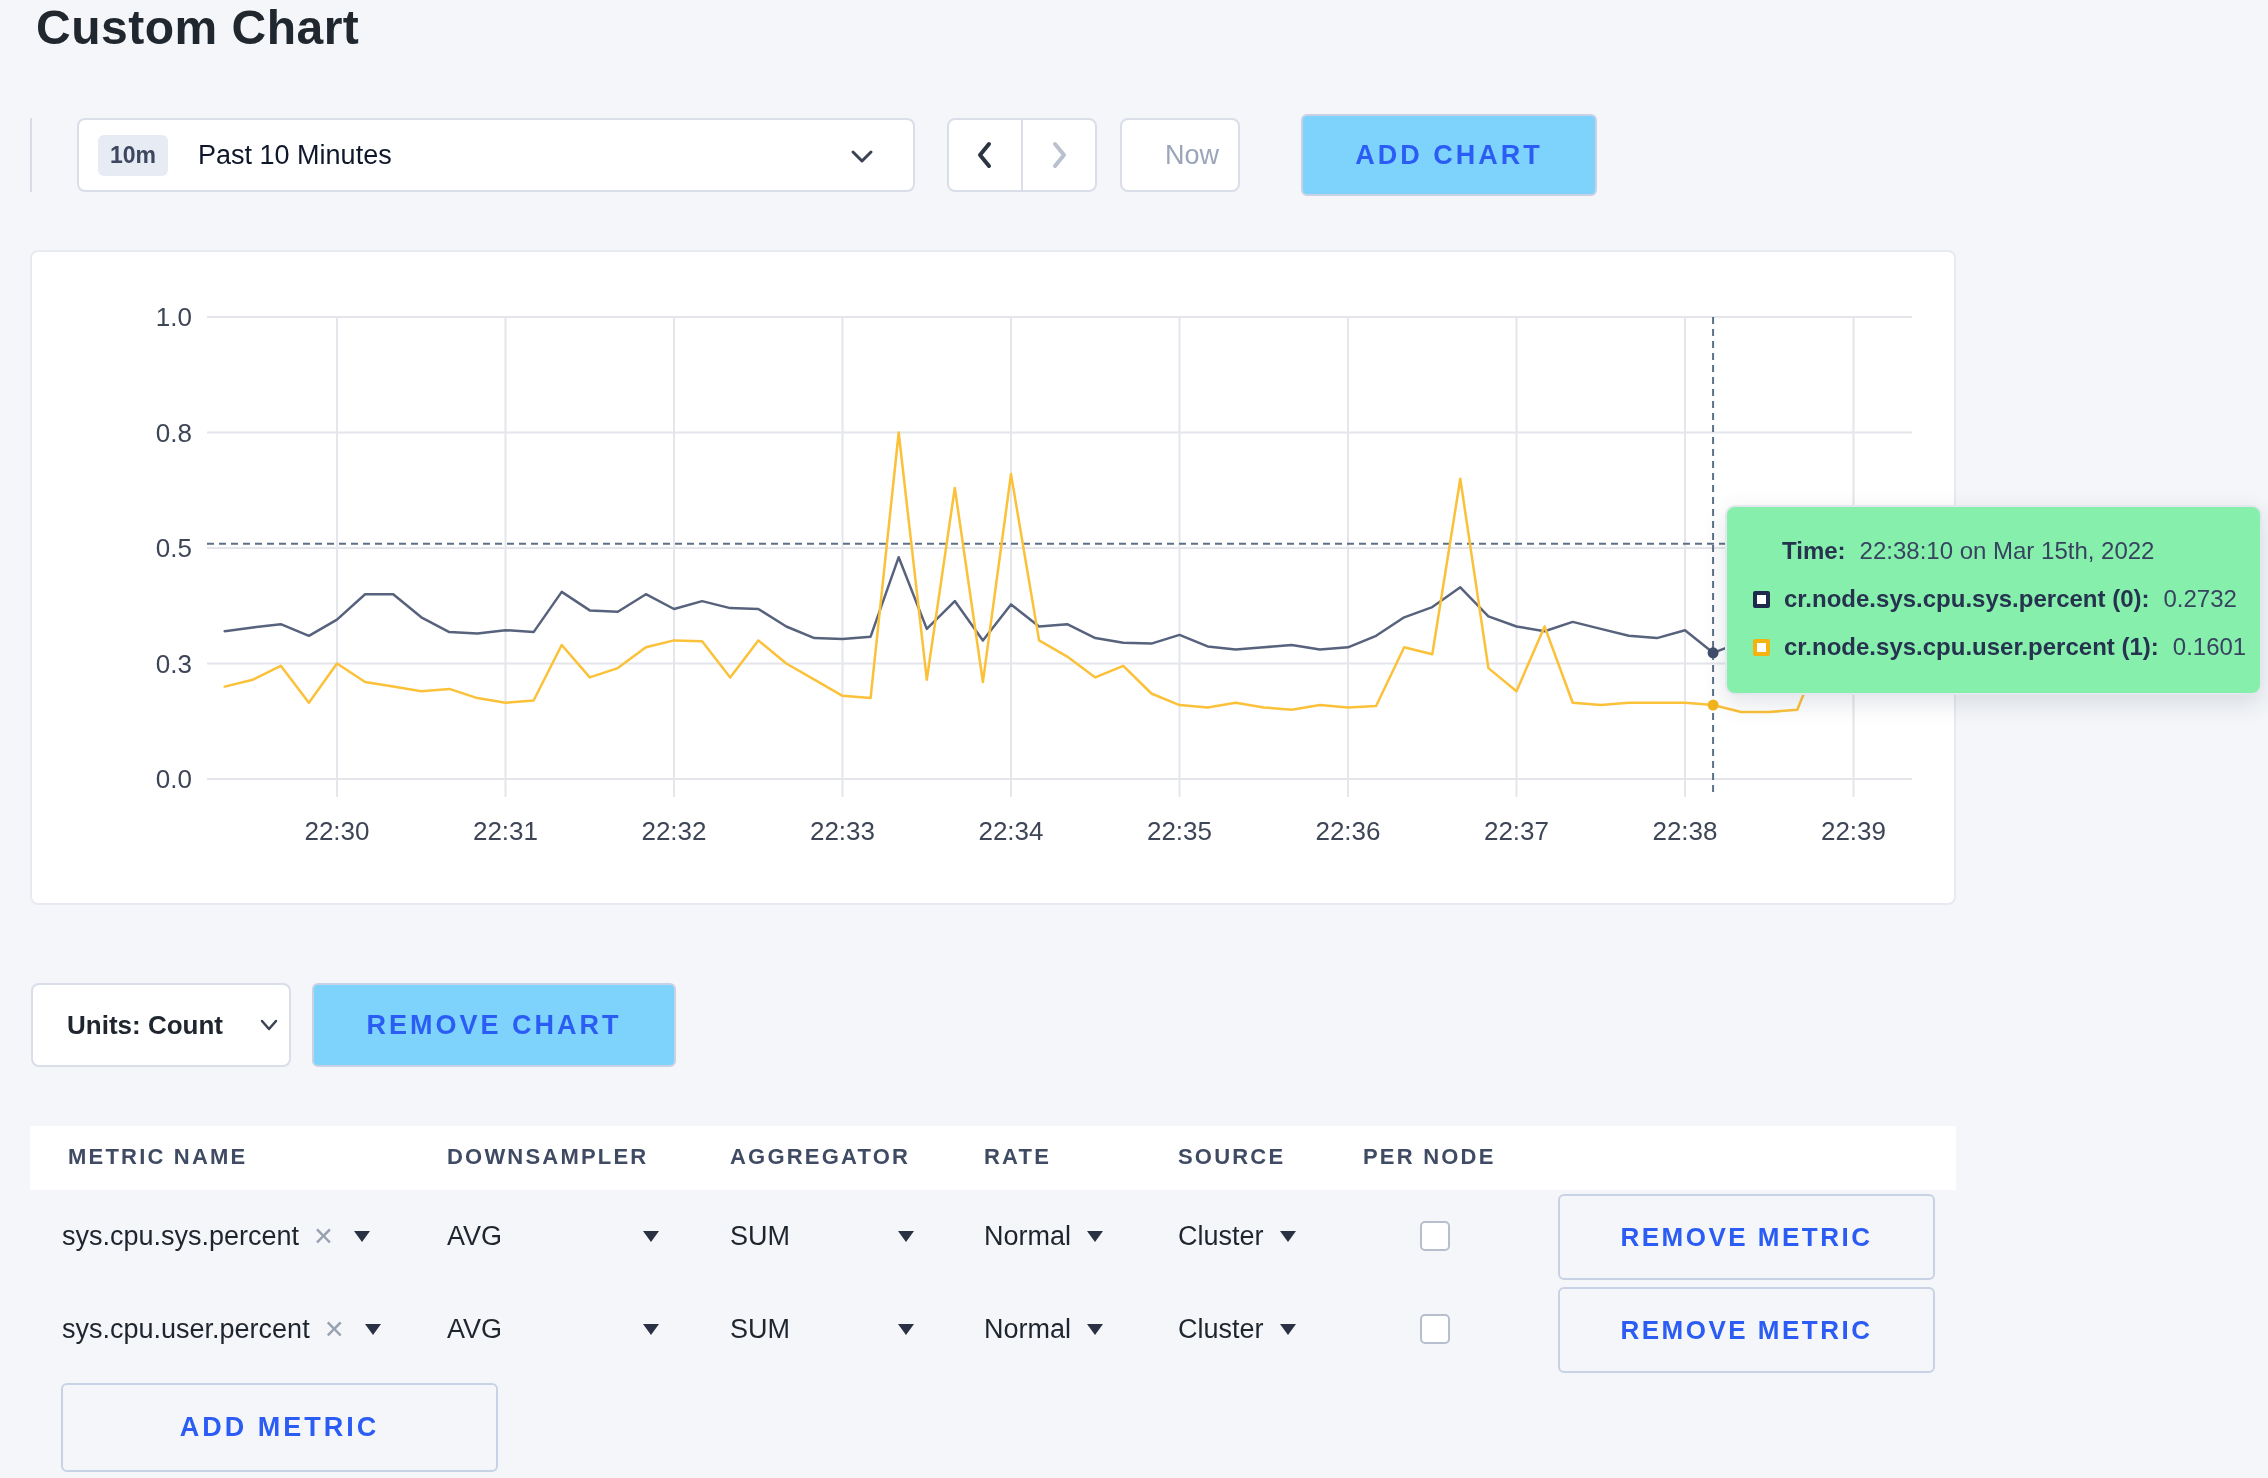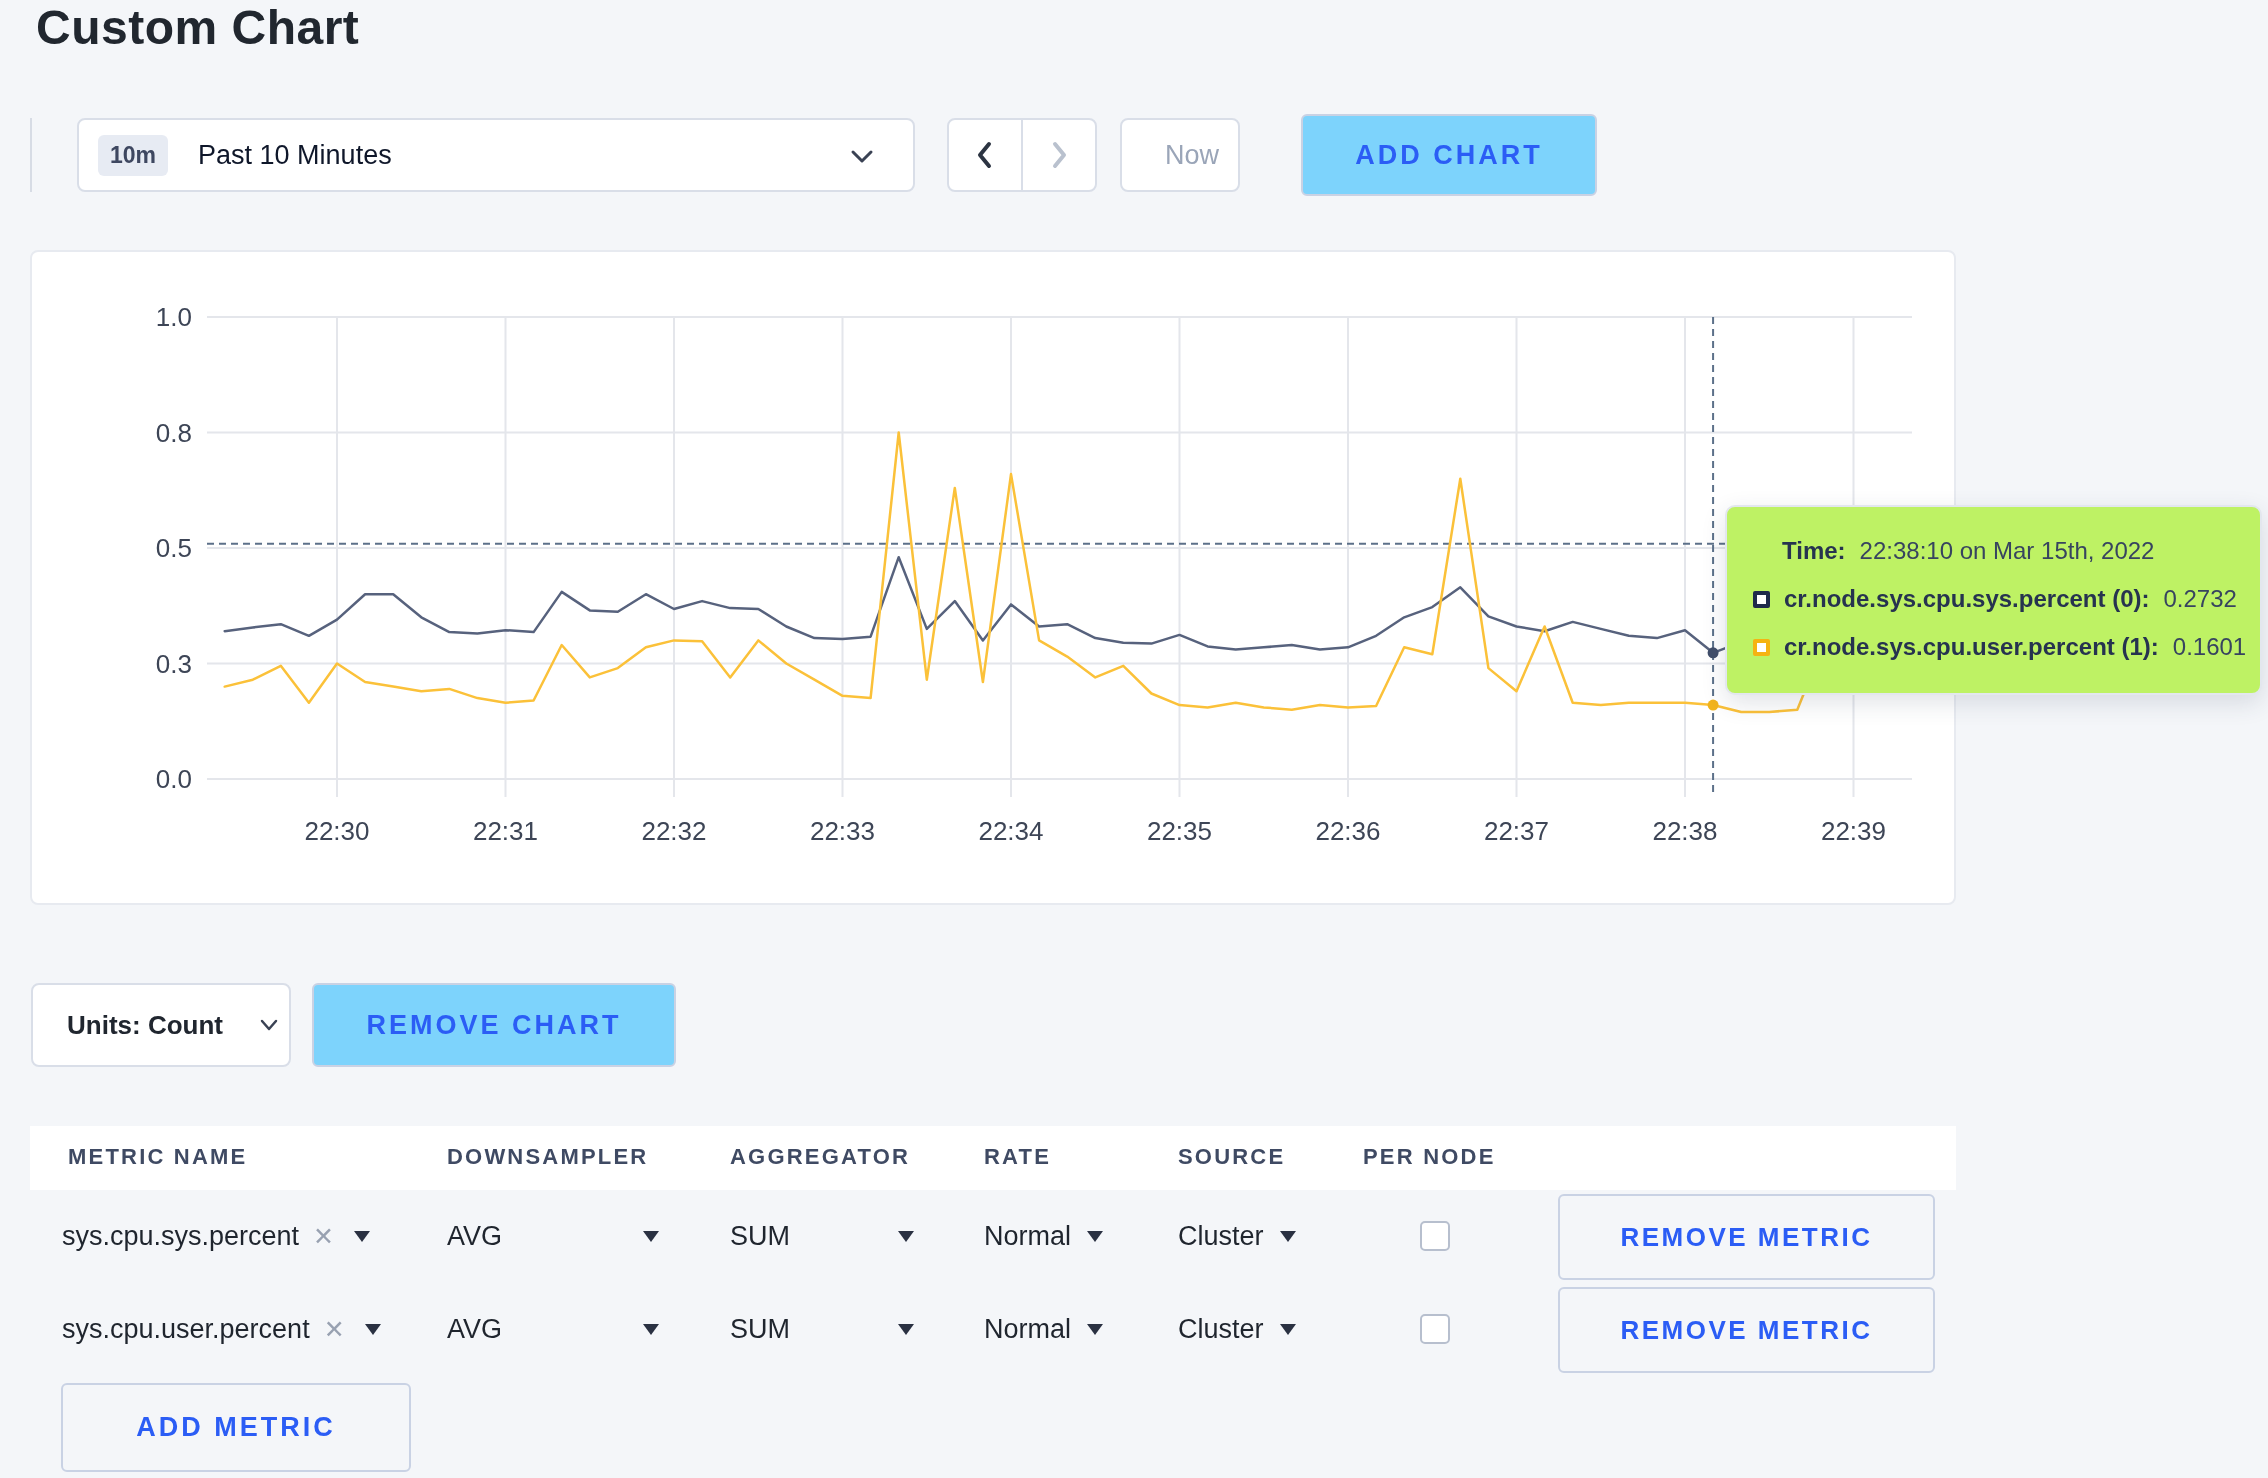--- a/index.html
+++ b/index.html
@@ -22,21 +22,21 @@
   .now-btn{left:1120px;top:118px;width:120px;height:74px;font-size:27px;color:#9aa5b8;}
   .blue-btn{position:absolute;box-sizing:border-box;background:#7dd3fc;border:2px solid #c9d2e4;border-radius:6px;color:#2b5df5;font-weight:600;font-family:"Liberation Sans",sans-serif;letter-spacing:3px;cursor:pointer;}
   .addchart-btn{left:1301px;top:114px;width:296px;height:82px;font-size:27px;}
 
   
   .chart-card{position:absolute;left:30px;top:250px;width:1926px;height:655px;background:#fff;border:2px solid #e7eaf0;border-radius:8px;box-sizing:border-box;}
   .chart-card svg{position:absolute;left:0;top:0;}
   svg text{font-family:"Liberation Sans",sans-serif;}
 
   
-  .tooltip{position:absolute;left:1725px;top:505px;width:537px;height:190px;background:#bef264;border:2px solid #e3e7ee;border-radius:10px;box-sizing:border-box;box-shadow:0 8px 24px rgba(44,56,88,.14);padding:20px 0 0 26px;z-index:10;}
+  .tooltip{position:absolute;left:1725px;top:505px;width:537px;height:190px;background:#86efac;border:2px solid #e3e7ee;border-radius:10px;box-sizing:border-box;box-shadow:0 8px 24px rgba(44,56,88,.14);padding:20px 0 0 26px;z-index:10;}
   .t-row{display:flex;align-items:center;height:48px;font-size:24px;color:#37445f;}
   .t-row.time{padding-left:29px;}
   .t-lab{font-weight:700;color:#26334f;}
   .t-val{margin-left:14px;}
   .swatch{width:17px;height:17px;border-radius:2px;background:#fff;border:4px solid #1e2a4b;box-sizing:border-box;margin-right:14px;flex:none;}
 
   
   .units-btn{left:31px;top:983px;width:260px;height:84px;font-size:26px;font-weight:700;color:#20262f;display:flex;align-items:center;justify-content:center;gap:36px;}
   .removechart-btn{left:312px;top:983px;width:364px;height:84px;font-size:27px;}
 
@@ -51,21 +51,21 @@
   .c-ds{left:417px;width:212px;justify-content:space-between;}
   .c-ag{left:700px;width:184px;justify-content:space-between;}
   .c-rate{left:954px;}
   .c-src{left:1148px;}
   .x-icon{color:#98a1b1;font-size:25px;margin-left:14px;cursor:pointer;}
   .caret{width:0;height:0;border-left:8px solid transparent;border-right:8px solid transparent;border-top:11px solid #2a3142;display:inline-block;cursor:pointer;}
   .c-name .caret{margin-left:20px;}
   .c-rate .caret,.c-src .caret{margin-left:16px;}
   .checkbox{position:absolute;left:1390px;top:31px;width:30px;height:30px;background:#fff;border:2px solid #b7bfce;border-radius:5px;box-sizing:border-box;cursor:pointer;}
   .rm-btn{position:absolute;left:1528px;top:4px;width:377px;height:86px;font-size:26px;letter-spacing:2.5px;background:transparent;}
-  .addmetric-btn{left:61px;top:1383px;width:350px;height:89px;font-size:27px;background:transparent;}
+  .addmetric-btn{left:61px;top:1383px;width:437px;height:89px;font-size:27px;background:transparent;}
 </style>
 </head>
 <body>
 
 <div class="root">
 
   <h1 class="page-title">Custom Chart</h1>
 
   <div class="ctl-divider"></div>
 

